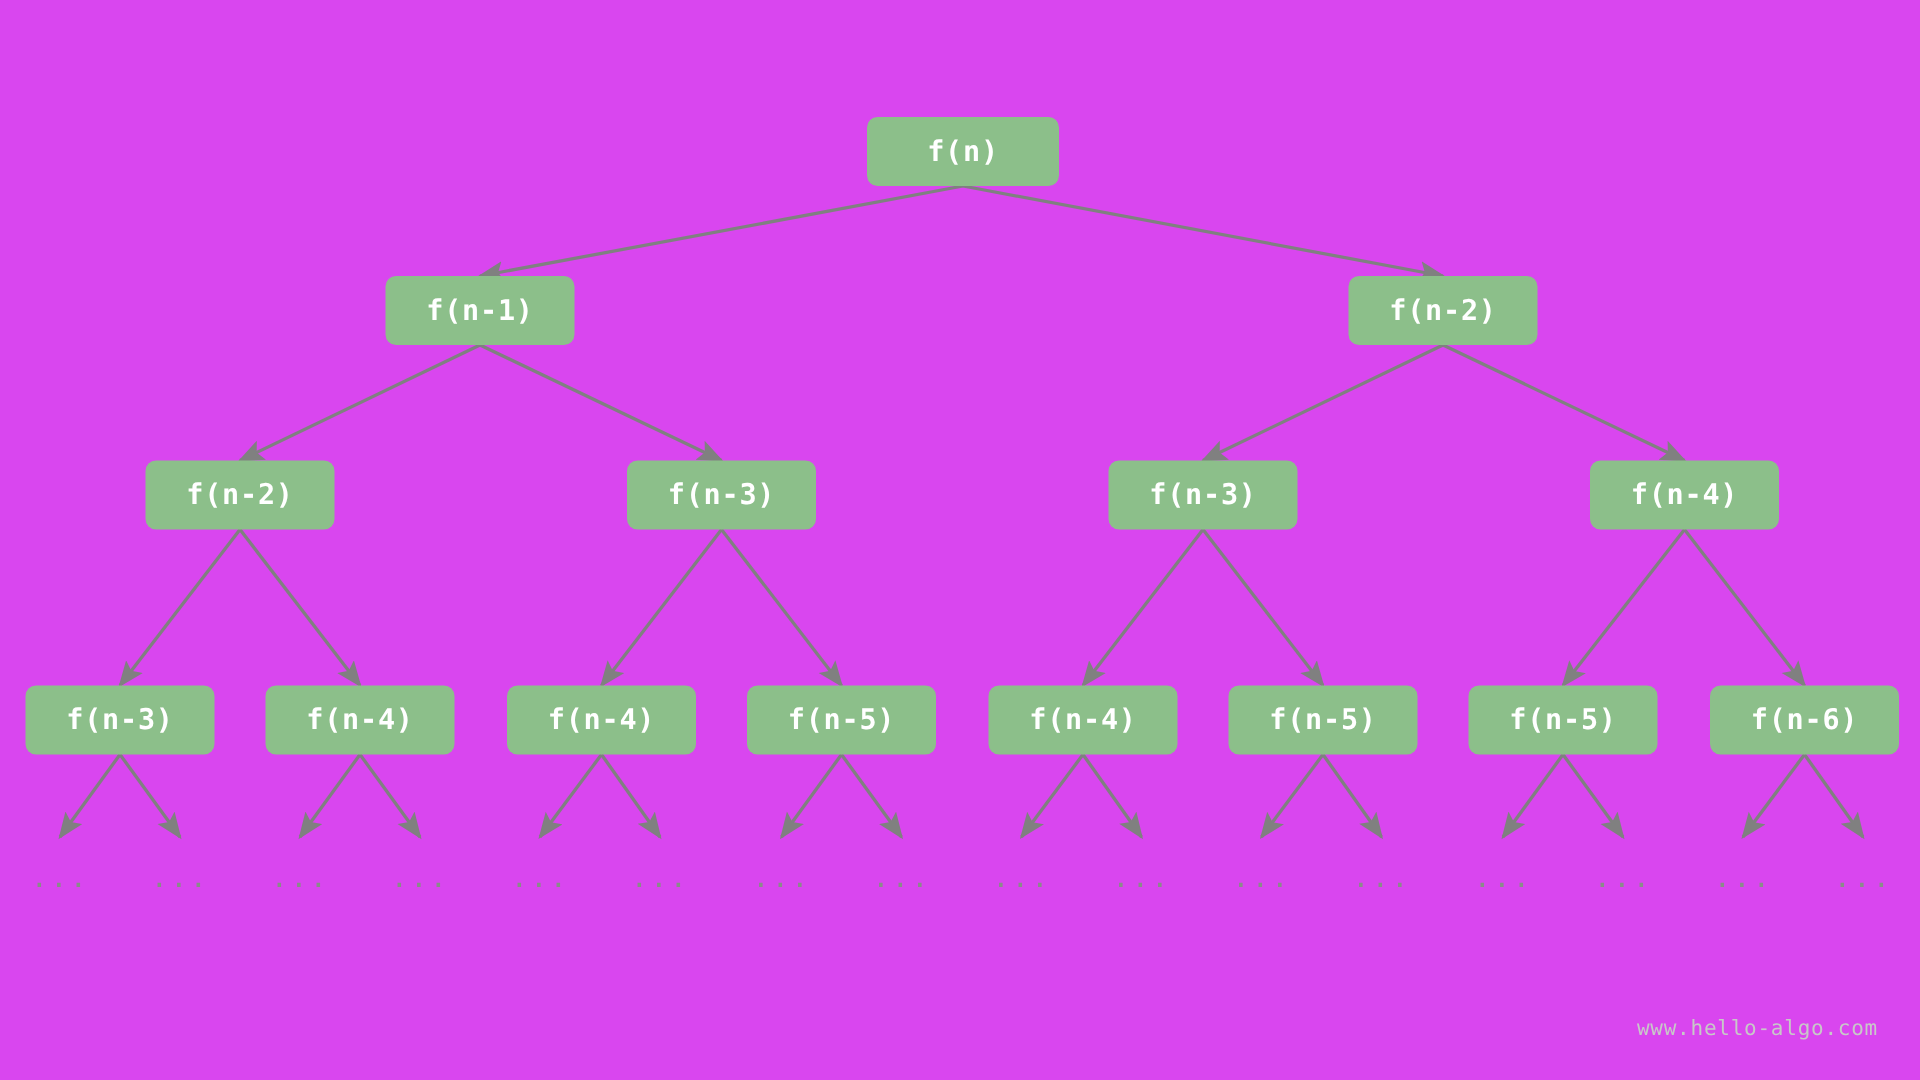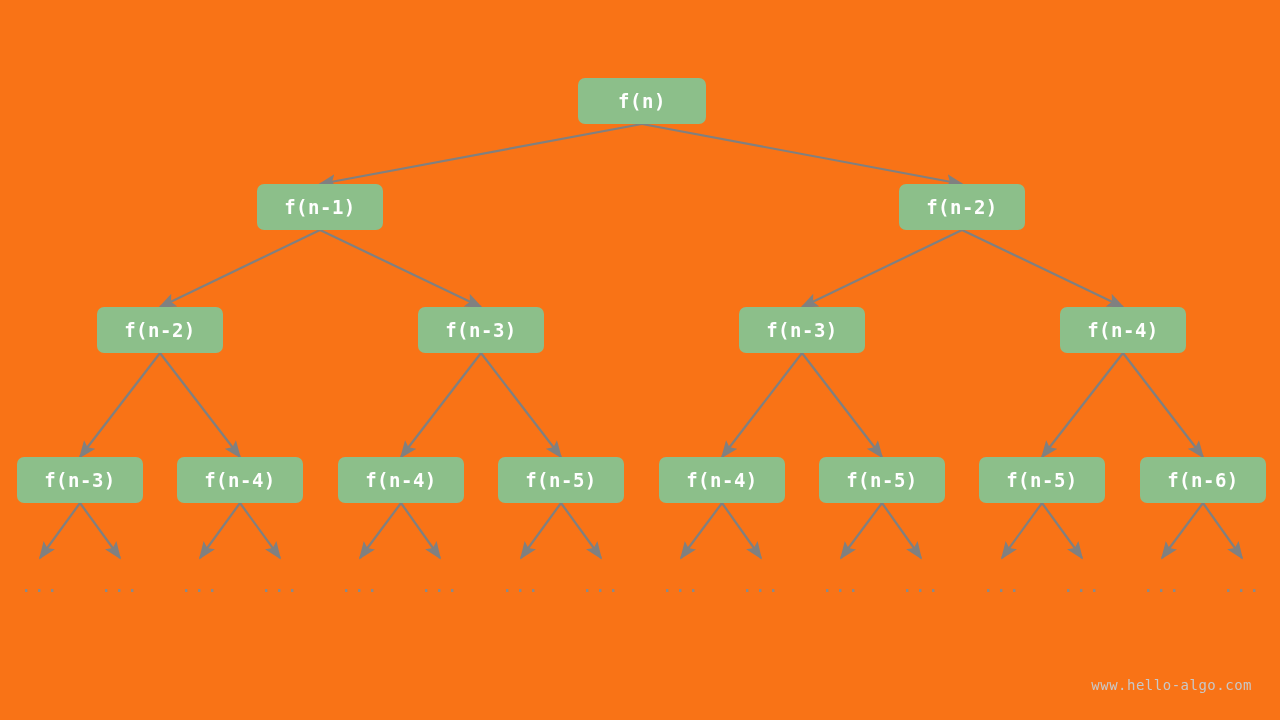--- a/index.html
+++ b/index.html
@@ -10,21 +10,21 @@
   body {
     width: 1280px;
     height: 720px;
     overflow: hidden;
     font-family: "DejaVu Sans Mono", monospace;
   }
   #diagram-root {
     position: relative;
     width: 1280px;
     height: 720px;
-    background: #f97316;
+    background: #d946ef;
   }
   #tree-svg {
     position: absolute;
     left: 0;
     top: 0;
     width: 1280px;
     height: 720px;
     display: block;
   }
   .node-rect {

